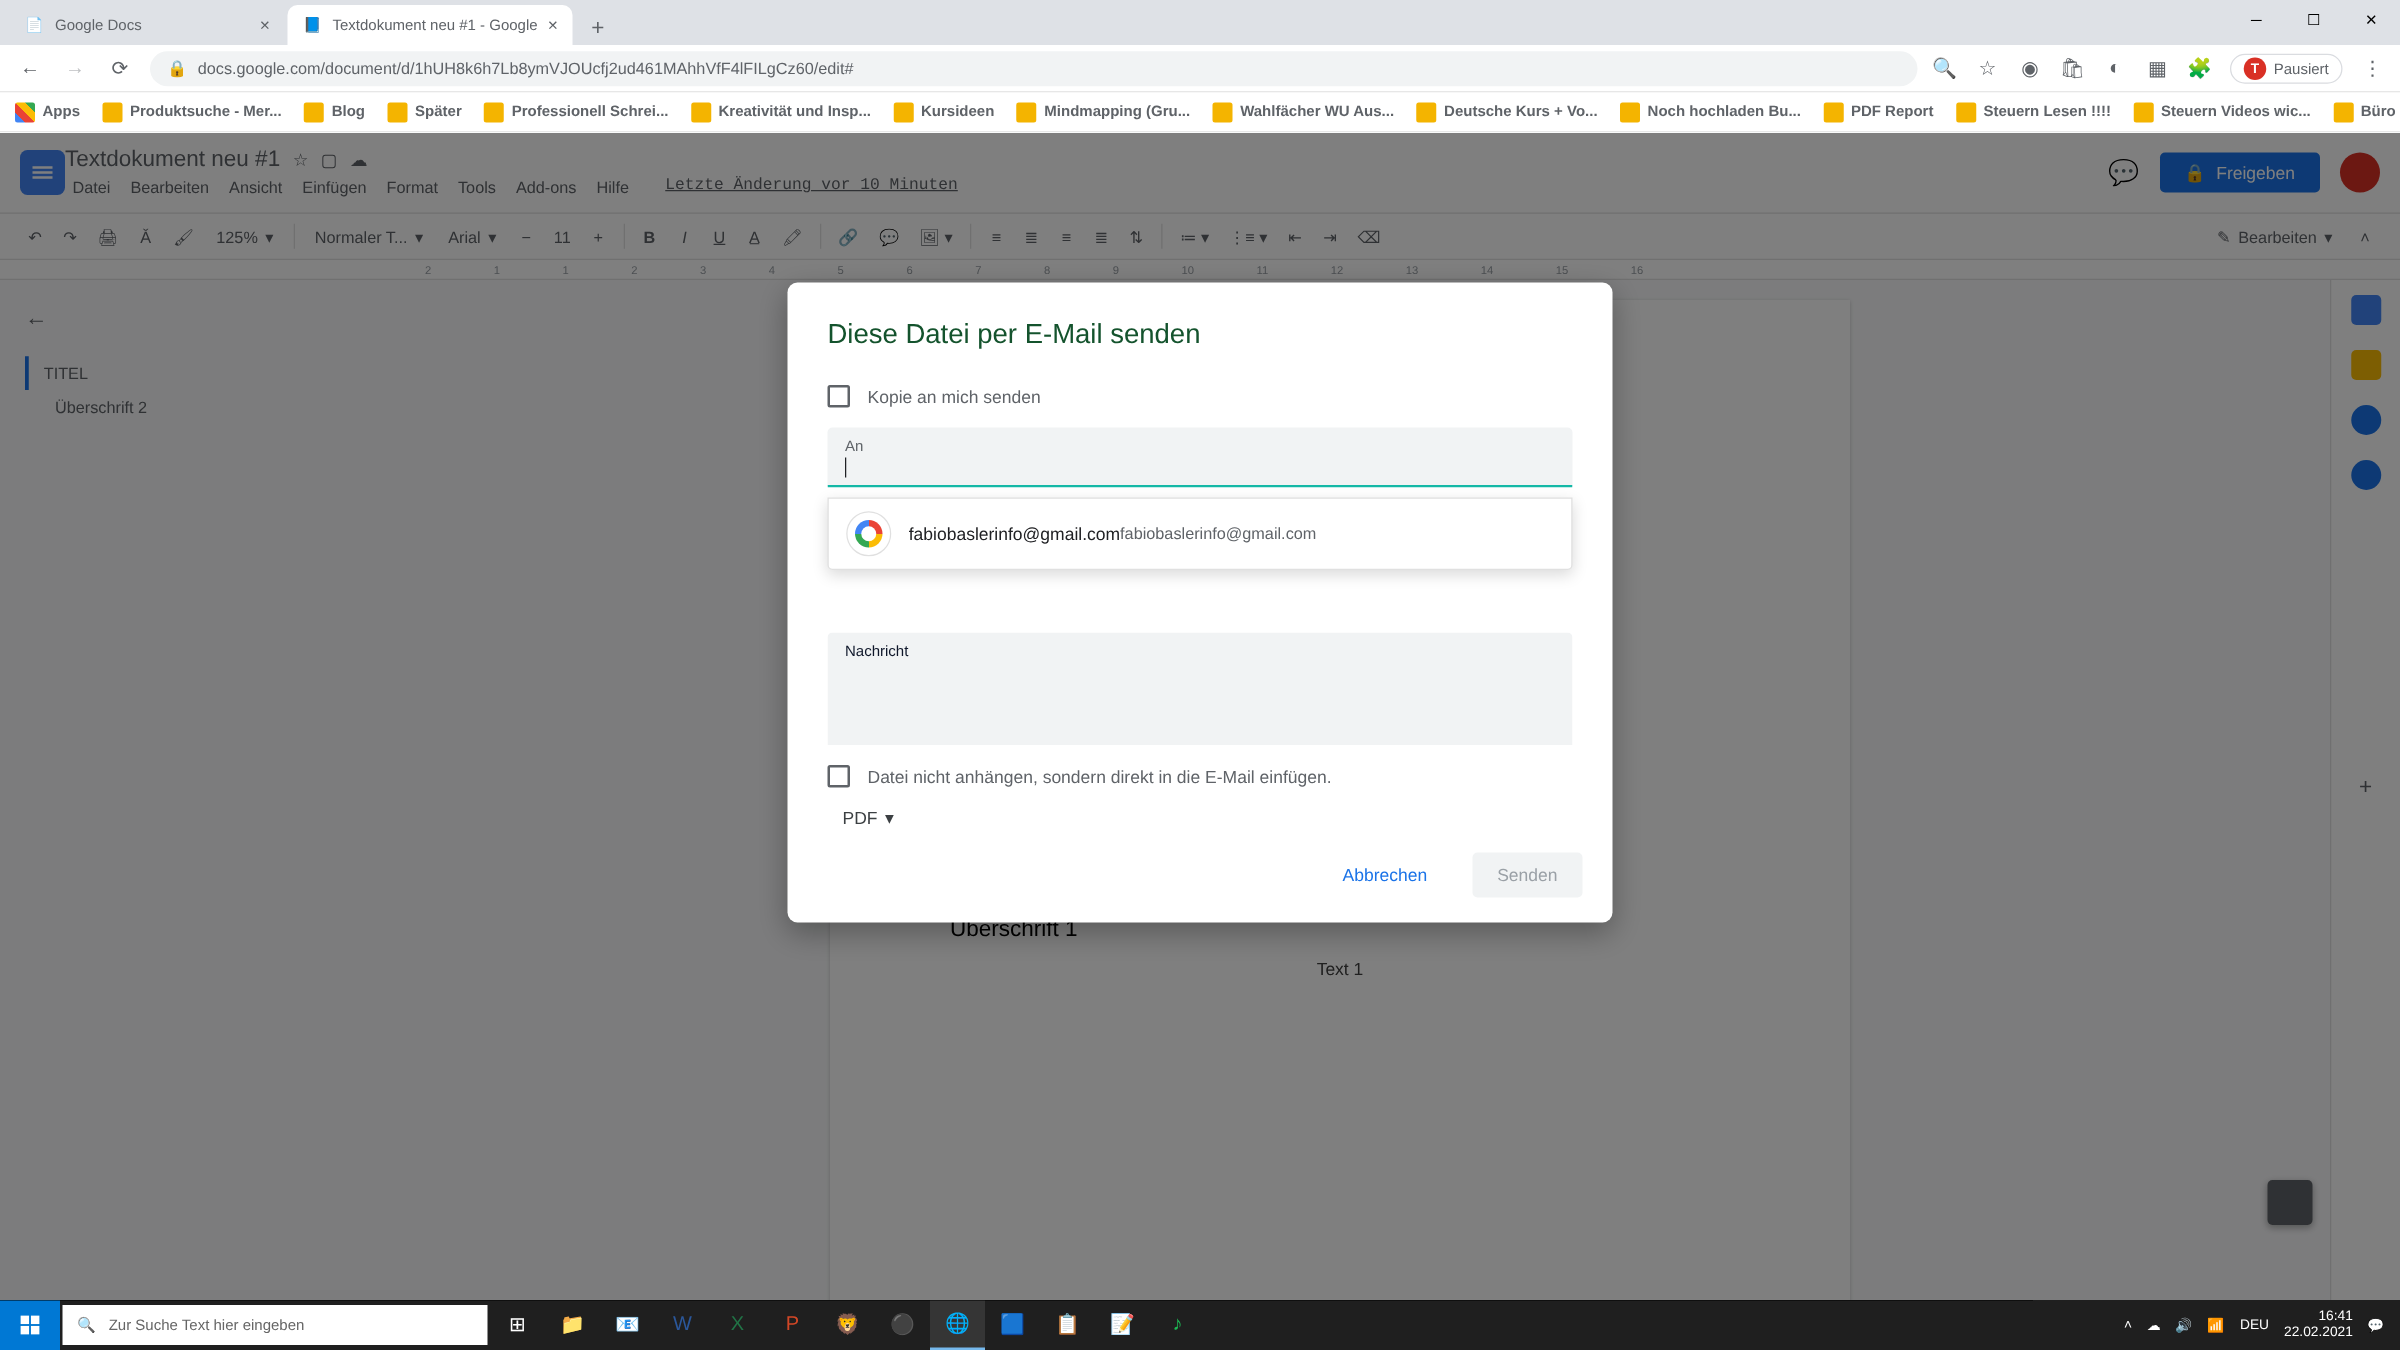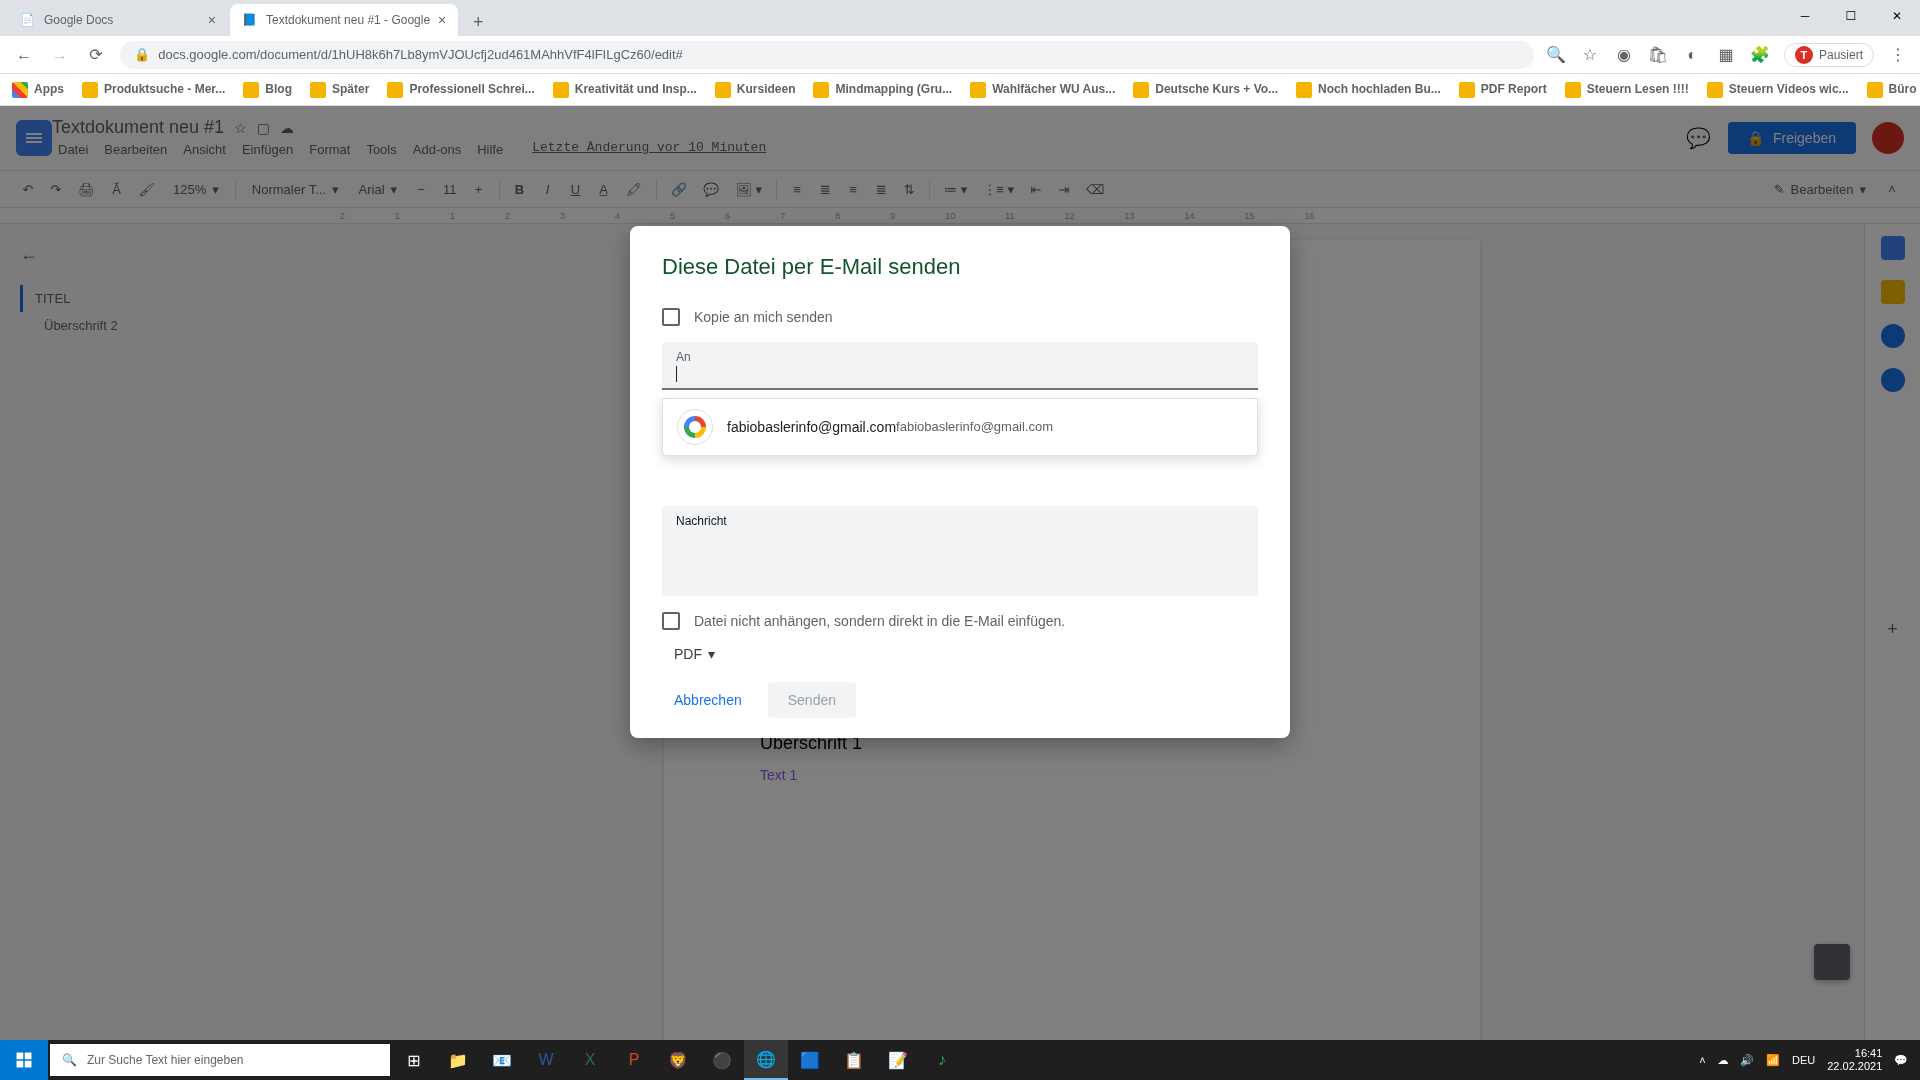--- a/index.html
+++ b/index.html
@@ -53,54 +53,54 @@
 
 .docs-body { display: flex; height: calc(100% - 118px); }
 .outline-panel { width: 280px; padding: 20px; background:#f8f9fa;}
 .outline-back { font-size:18px; color:#5f6368; margin-bottom:20px;}
 .outline-item { font-size: 13px; color: #5f6368; padding: 6px 12px; }
 .outline-item.h1 { border-left: 3px solid #1a73e8; font-weight:500;}
 .outline-item.h2 { padding-left: 24px; }
 
 .doc-page { width: 816px; min-height: 900px; background: #fff; margin: 16px auto; box-shadow: 0 1px 3px rgba(0,0,0,0.2); padding: 80px 96px; }
 .doc-h1 { font-size: 36px; font-weight: 400; margin-bottom: 30px; }
-.doc-p { font-size: 14px; line-height: 1.6; margin-bottom: 16px; color:#8b5cf6;}
+.doc-p { font-size: 14px; line-height: 1.6; margin-bottom: 16px; color:#404040;text-align:center;}
 .doc-h2 { font-size: 18px; margin-top:20px; margin-bottom:10px;}
 .doc-h3 { font-size: 20px; font-weight:500; margin-top:20px; margin-bottom:10px;}
 
 .side-panel { width:56px; background:#fff; border-left:1px solid #e0e0e0; display:flex; flex-direction:column; align-items:center; padding-top:12px; gap:20px;}
 .side-icon { width:24px; height:24px; border-radius:4px;}
 .side-icon.cal{background:#4285f4;}
 .side-icon.keep{background:#fbbc04;}
 .side-icon.tasks{background:#1a73e8; border-radius:50%;}
 .side-icon.contacts{background:#1a73e8; border-radius:50%;}
 
 
 .overlay { position: absolute; inset: 0; background: rgba(0,0,0,0.5); display: flex; align-items: flex-start; justify-content: center; padding-top: 120px; z-index:100;}
 .dialog { width: 660px; background: #fff; border-radius: 8px; padding: 28px 0 20px; box-shadow: 0 8px 24px rgba(0,0,0,0.3); }
 .dialog-title { font-size: 22px; color: #14532d; padding: 0 32px 20px; }
 .dialog-section { padding: 0 20px; }
 .checkbox-row { display: flex; align-items: center; gap: 14px; padding: 8px 12px; font-size: 14px; color: #5f6368; }
 .checkbox { width: 18px; height: 18px; border: 2px solid #5f6368; border-radius: 2px; }
-.input-field { background: #f1f3f4; border-radius: 4px 4px 0 0; padding: 8px 14px 4px; margin: 8px 12px; border-bottom: 2px solid #737373; position:relative;}
+.input-field { background: #f1f3f4; border-radius: 4px 4px 0 0; padding: 8px 14px 4px; margin: 8px 12px; border-bottom: 2px solid #14b8a6; position:relative;}
 .input-field.msg { border-bottom: 1px solid transparent; min-height:90px; margin-top:50px;}
 .input-label { font-size: 12px; color: #5f6368; }
 .input-value { font-size: 14px; min-height: 20px; display:flex; align-items:center;}
 .text-cursor { width:1px; height:16px; background:#202124; animation:blink 1s infinite;}
 @keyframes blink{50%{opacity:0;}}
 .suggestion-dropdown { position: relative; margin: 0 12px; background: #fff; border: 1px solid #e0e0e0; box-shadow: 0 4px 12px rgba(0,0,0,0.15); border-radius: 0 0 4px 4px; }
 .suggestion-item { display: flex; align-items: center; gap: 14px; padding: 10px 14px; }
 .suggestion-avatar { width: 36px; height: 36px; border-radius: 50%; background: #fff; border: 1px solid #e0e0e0; display: flex; align-items: center; justify-content: center; }
 .google-g { width:22px; height:22px; background: conic-gradient(#ea4335 0 25%, #fbbc05 25% 50%, #34a853 50% 75%, #4285f4 75% 100%); border-radius:50%; position:relative;}
 .google-g::after{content:''; position:absolute; inset:5px; background:#fff; border-radius:50%;}
 .suggestion-text { display: flex; flex-direction: row; }
 .suggestion-name { font-size: 14px; color: #202124; }
 .suggestion-email { font-size: 13px; color: #5f6368; }
 .format-row { display:flex; align-items:center; gap:6px; padding:8px 24px; font-size:14px; color:#3c4043;}
-.dialog-actions { display: flex; justify-content: flex-start; gap: 6px; padding: 12px 24px 0; }
+.dialog-actions { display: flex; justify-content: flex-end; gap: 16px; padding: 12px 24px 0; }
 .btn { padding: 10px 20px; font-size: 14px; border-radius: 4px; border: none; background: none; }
 .btn-cancel { color: #1a73e8; }
 .btn-send { background: #f1f3f4; color: #9aa0a6; }
 
 
 .taskbar { position: absolute; bottom: 0; left: 0; right: 0; height: 40px; background: #1f1f1f; display: flex; align-items: center; color: #fff; font-size: 12px; }
 .start-btn { width: 48px; height: 40px; display: flex; align-items: center; justify-content: center; background:#0078d4;}
 .start-btn svg{width:18px;height:18px;}
 .search-box { width: 340px; height: 32px; background: #fff; color: #666; display: flex; align-items: center; padding: 0 12px; gap: 10px; margin:0 2px;}
 .task-icons { display: flex; height: 40px; }

